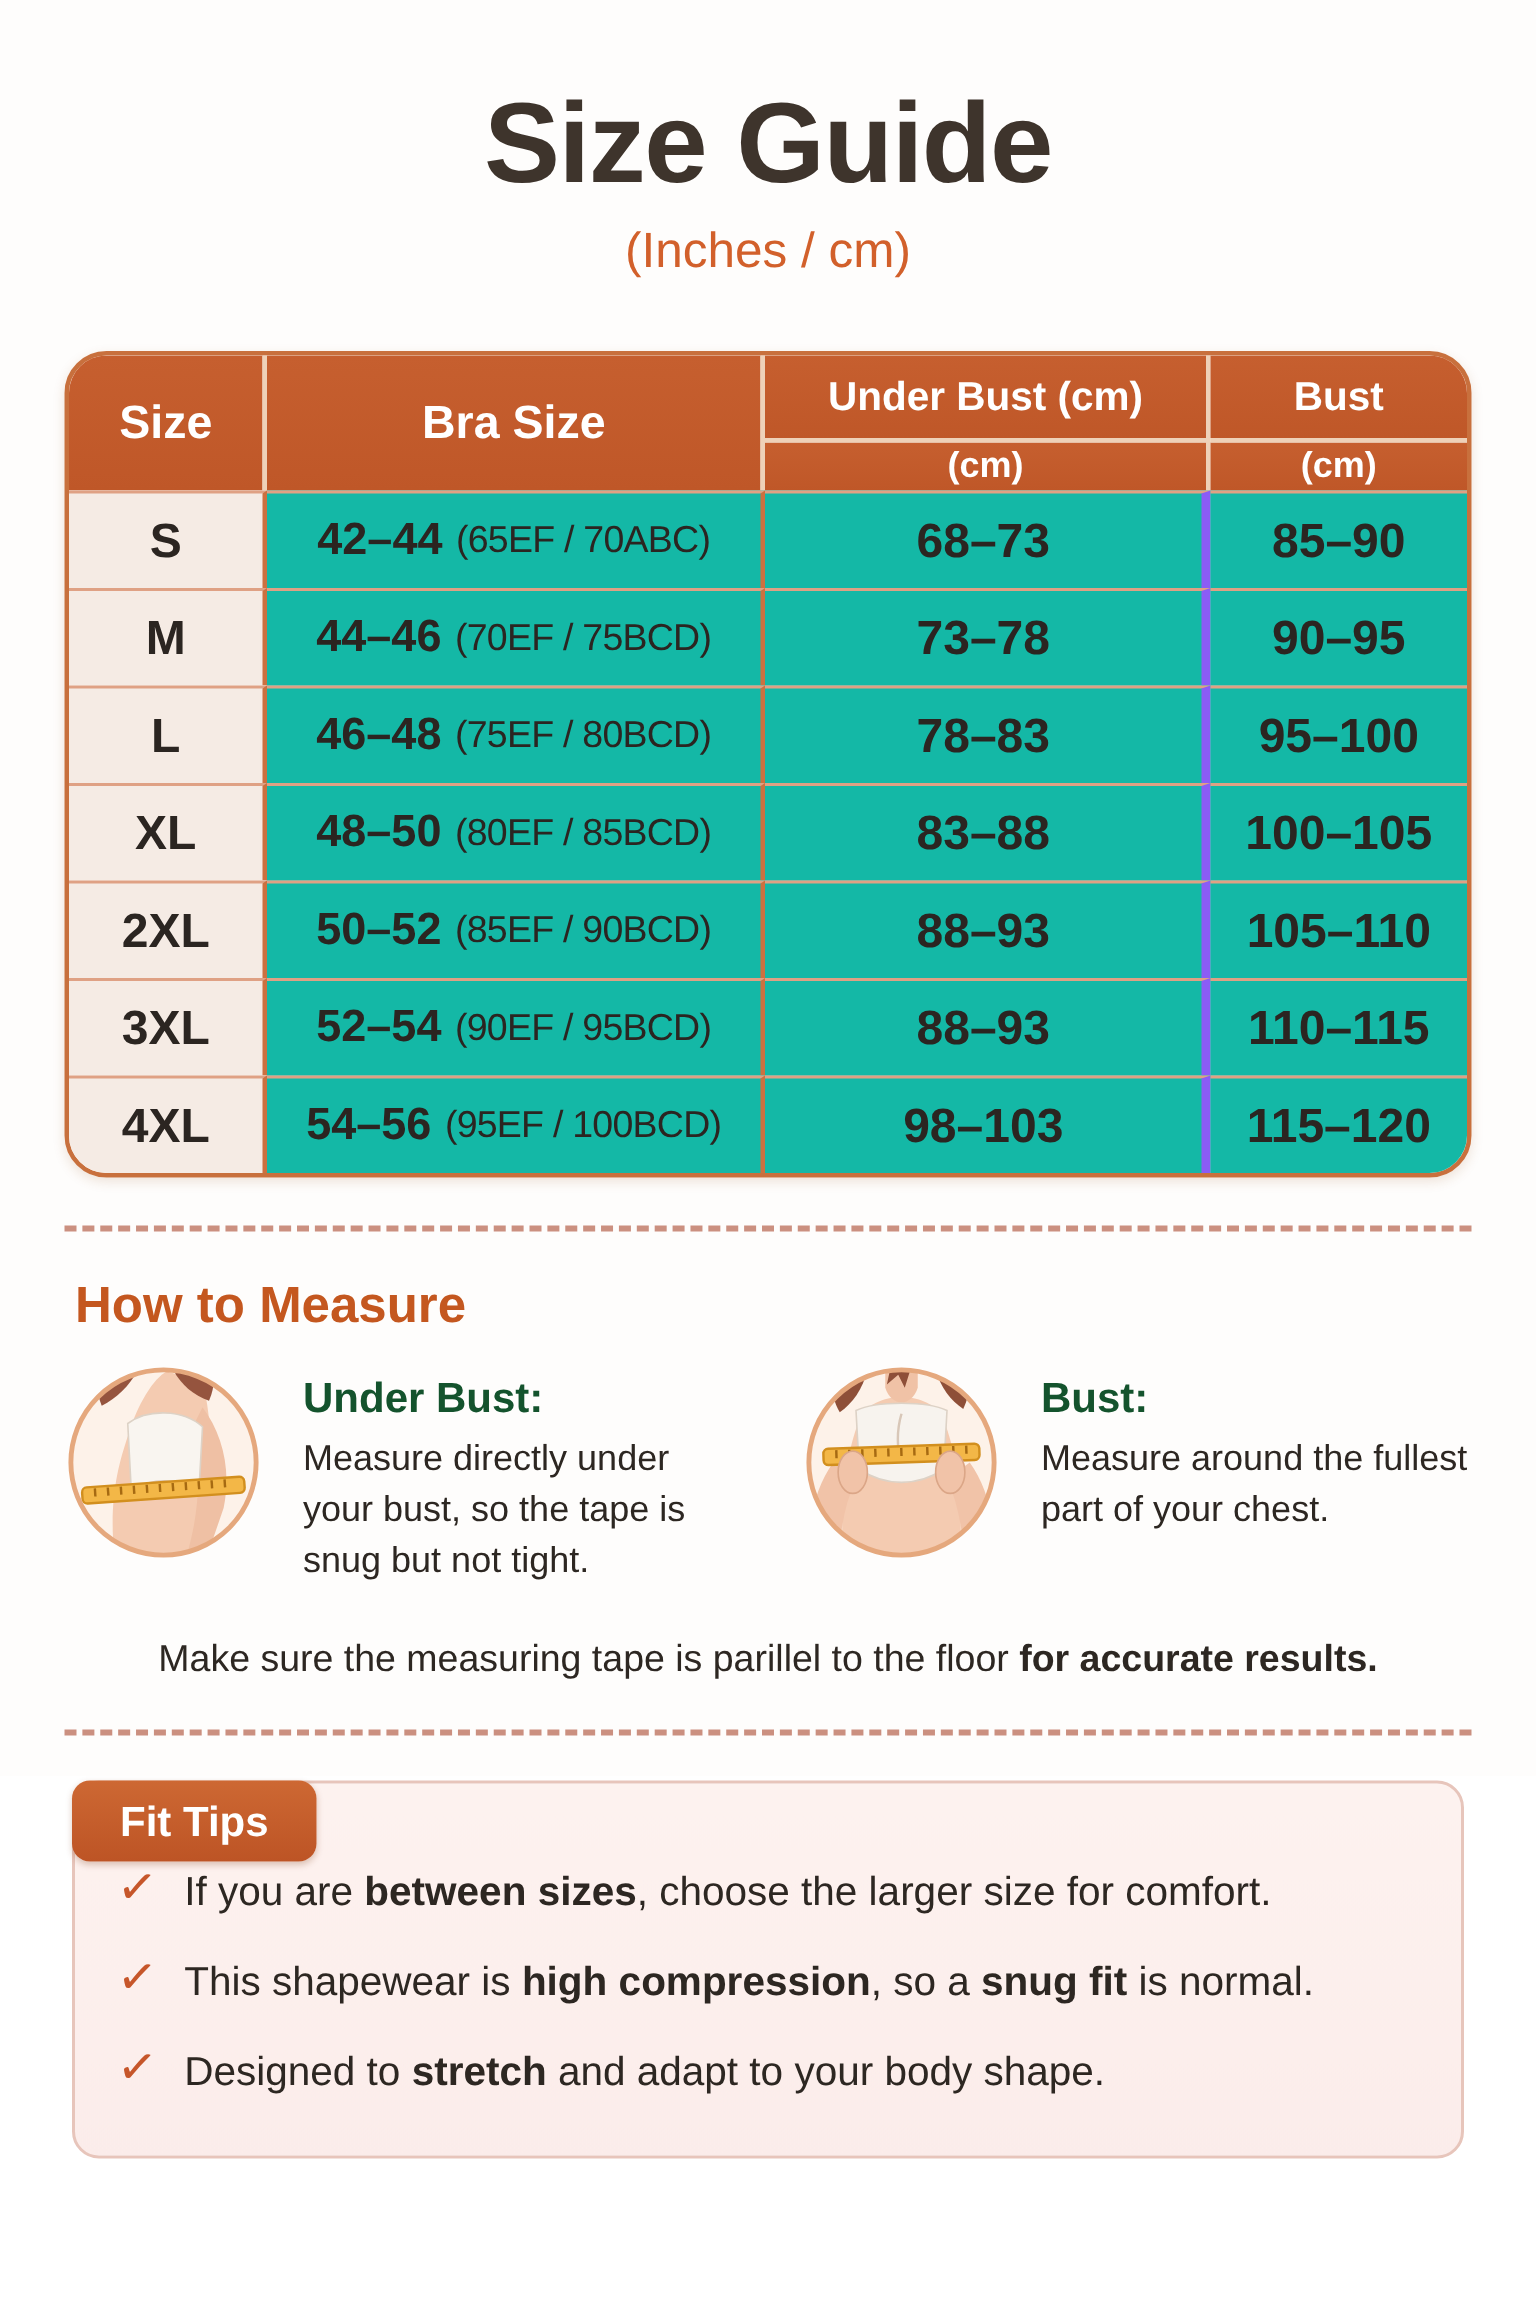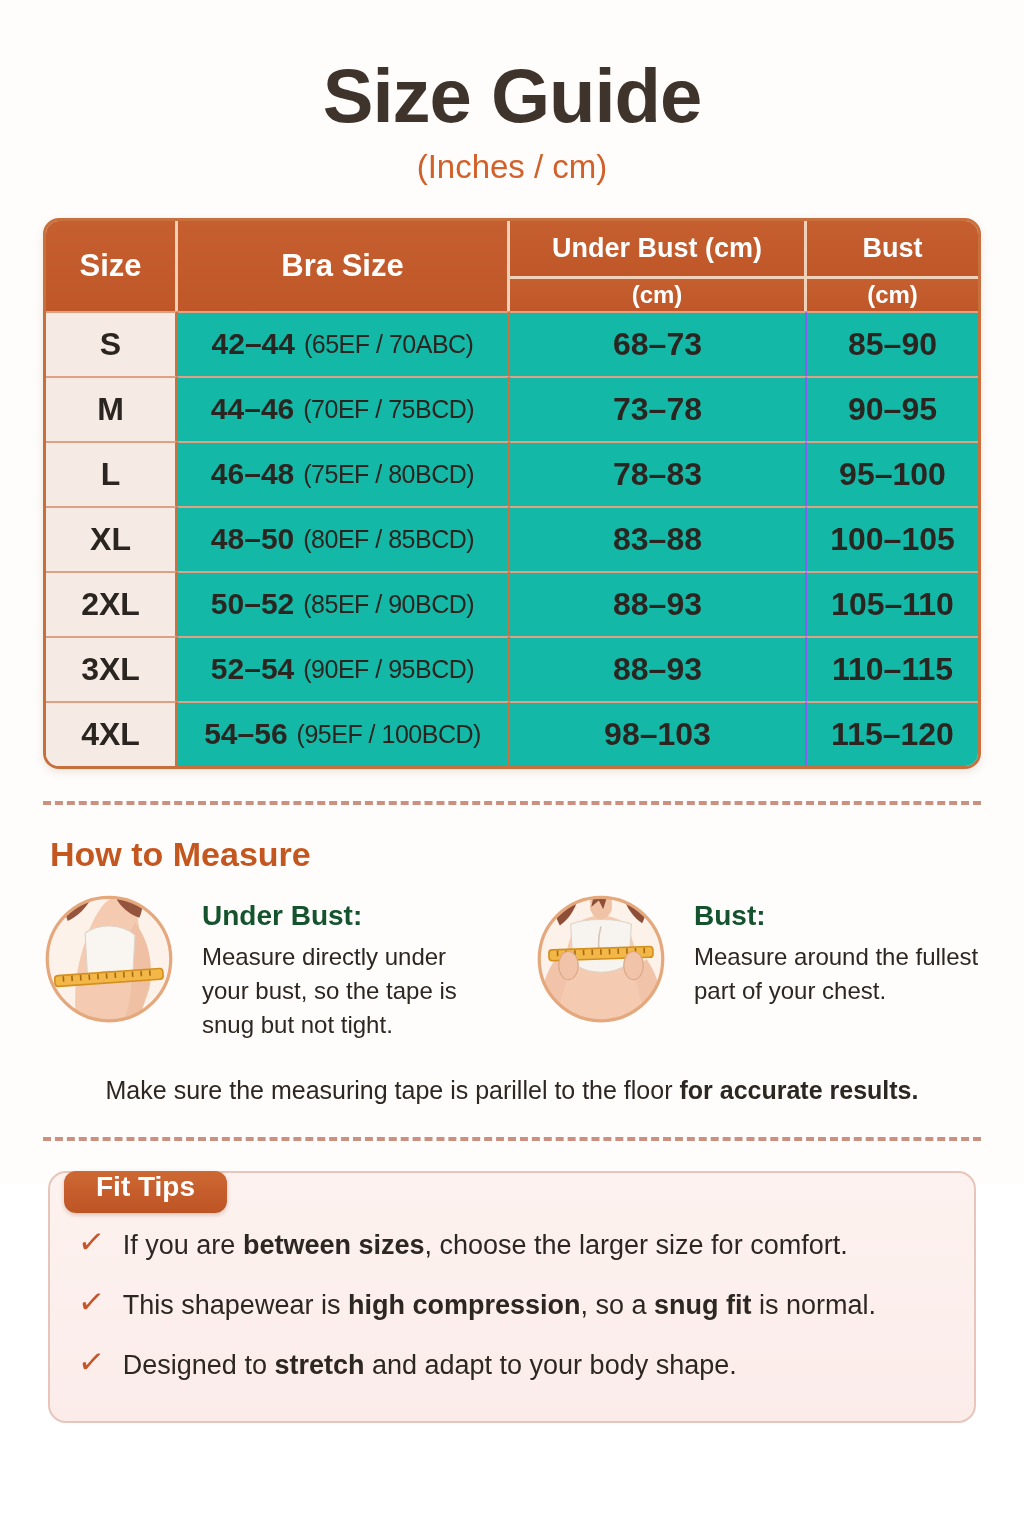--- a/index.html
+++ b/index.html
@@ -18,25 +18,25 @@
   .title {
     font-size: 76px; font-weight: 800; color: #3e342c;
     letter-spacing: -1px; line-height: 1.05;
   }
   .subtitle {
     margin-top: 12px; font-size: 33px; color: #d2602b; font-weight: 400;
   }
 
   
   .stable {
-    width: 938px; margin: 32px auto 0;
+    width: 938px; margin: 48px auto 0;
     display: grid;
     grid-template-columns: 132px 332px 297px 171px;
     grid-template-rows: 55px 35px repeat(7, 65px);
-    border: 3px solid #c8703d; border-radius: 16px;
+    border: 3px solid #c8703d; border-radius: 28px;
     overflow: hidden;
     box-shadow: 0 3px 8px rgba(150, 80, 30, 0.15);
   }
   .th {
     background: linear-gradient(180deg, #c65f2f 0%, #bf5728 100%);
     color: #ffffff; font-weight: 700;
     display: flex; align-items: center; justify-content: center;
   }
   .th-size { grid-column: 1; grid-row: 1 / 3; font-size: 31px; border-right: 3px solid #eed1b8; }
   .th-bra  { grid-column: 2; grid-row: 1 / 3; font-size: 31px; border-right: 3px solid #eed1b8; }
@@ -46,21 +46,21 @@
   .th-bust-sub { grid-column: 4; grid-row: 2; font-size: 24px; border-top: 3px solid #eed1b8; }
 
   .td {
     display: flex; align-items: center; justify-content: center;
     border-top: 2px solid #dfa184;
     background: #14b8a6;
     font-size: 32px; font-weight: 600; color: #2b2521;
   }
   .td-size { background: #f5ebe4; border-right: 3px solid #cb7140; font-weight: 700; }
   .td-bra  { border-right: 3px solid #cb7140; }
-  .td-ub   { border-right: 2px solid #8b5cf6; }
+  .td-ub   { border-right: 6px solid #8b5cf6; }
   .bra-range { font-size: 30px; font-weight: 600; }
   .bra-detail { font-size: 25px; font-weight: 500; margin-left: 9px; letter-spacing: -0.5px; }
 
   
   .dash-divider {
     width: 938px; margin: 32px auto 0;
     border-top: 4px dashed #cb9080; height: 0;
   }
 
   
@@ -80,24 +80,24 @@
 
   .measure-note {
     margin-top: 34px; text-align: center;
     font-size: 25px; color: #2d2722; padding: 0 48px;
   }
   .seg-bold { font-weight: 700; }
 
   
   .fit-tips { margin: 30px 48px 0; position: relative; }
   .fit-tips-badge {
-    position: absolute; top: 0; left: 16px; z-index: 2;
+    position: absolute; top: 0; left: 0; z-index: 2;
     background: linear-gradient(180deg, #cd6833 0%, #bd5425 100%);
     color: #ffffff; font-size: 28px; font-weight: 700;
-    padding: 0 32px 10px; border-radius: 12px;
+    padding: 12px 32px 10px; border-radius: 12px;
     box-shadow: 0 2px 4px rgba(120, 50, 10, 0.25);
   }
   .fit-tips-box {
     position: relative; z-index: 1; margin-top: 22px;
     background: linear-gradient(180deg, #fdf2ef 0%, #fbecea 100%);
     border: 2px solid #e7c5bb; border-radius: 18px;
     padding: 52px 30px 34px 26px;
   }
   .tip { display: flex; align-items: flex-start; margin-bottom: 22px; }
   .tip:last-child { margin-bottom: 4px; }

